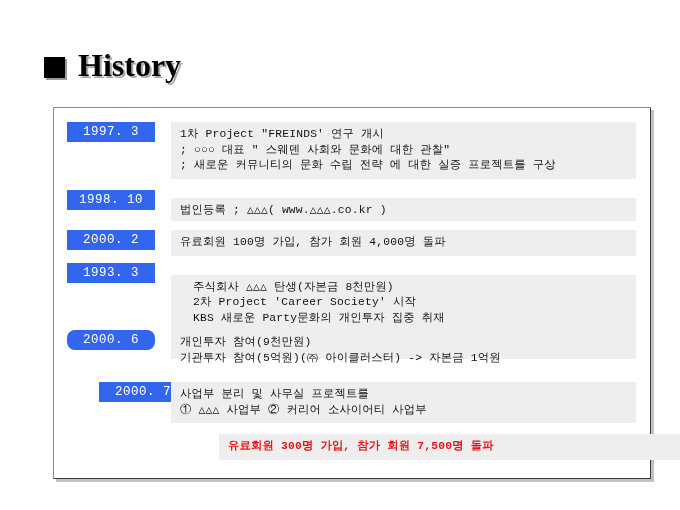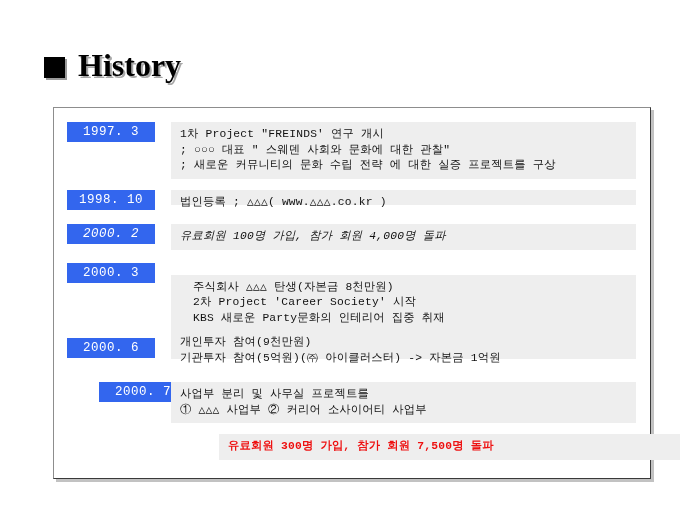--- a/index.html
+++ b/index.html
@@ -119,40 +119,40 @@
         <div class="row" style="top: 14px; height: 56.5px;">
           <div class="date-cell" style="top: 0px;">1997.  3</div>
           <div class="desc-cell" style="top: 0px; height: 56.5px;">
             <div class="desc-line">1차 Project "FREINDS' 연구 개시</div>
             <div class="desc-line">; ○○○ 대표 " 스웨덴 사회와 문화에 대한 관찰"</div>
             <div class="desc-line">; 새로운 커뮤니티의 문화 수립 전략 에 대한 실증 프로젝트를 구상</div>
           </div>
         </div>
         <div class="row" style="top: 81.5px; height: 25.5px;">
           <div class="date-cell" style="top: 0px;">1998. 10</div>
-          <div class="desc-cell" style="top: 0px; height: 15px;">
+          <div class="desc-cell" style="top: 8px; height: 23px;">
             <div class="desc-line">법인등록 ; △△△( www.△△△.co.kr )</div>
           </div>
         </div>
-        <div class="row" style="top: 116px; height: 23px; font-style: italic;">
+        <div class="row" style="top: 122px; height: 23px;">
           <div class="date-cell" style="top: 0px;">2000.  2</div>
           <div class="desc-cell" style="top: 0px; height: 25.5px;">
             <div class="desc-line">유료회원 100명 가입, 참가 회원 4,000명 돌파</div>
           </div>
         </div>
         <div class="row" style="top: 154.5px; height: 56.5px;">
-          <div class="date-cell" style="top: 0px;">2000.  3</div>
+          <div class="date-cell" style="top: 0px;">1993.  3</div>
           <div class="desc-cell indented" style="top: 12px; height: 56.5px;">
             <div class="desc-line">주식회사 △△△ 탄생(자본금 8천만원)</div>
             <div class="desc-line">2차 Project 'Career Society' 시작</div>
-            <div class="desc-line">KBS 새로운 Party문화의 인테리어 집중 취재</div>
+            <div class="desc-line">KBS 새로운 Party문화의 개인투자 집중 취재</div>
           </div>
         </div>
         <div class="row" style="top: 222px; height: 41px;">
-          <div class="date-cell" style="top: 8px;">2000.  6</div>
+          <div class="date-cell" style="top: 0px; border-radius: 8px;">2000.  6</div>
           <div class="desc-cell" style="top: 0px; height: 29px;">
             <div class="desc-line">개인투자 참여(9천만원)</div>
             <div class="desc-line">기관투자 참여(5억원)(㈜ 아이클러스터) -&gt; 자본금 1억원</div>
           </div>
         </div>
         <div class="row" style="top: 274px; height: 41px;">
           <div class="date-cell" style="top: 0px; margin-left: 32px;">2000.  7</div>
           <div class="desc-cell" style="top: 0px; height: 41px;">
             <div class="desc-line">사업부 분리 및 사무실 프로젝트를</div>
             <div class="desc-line">① △△△ 사업부 ② 커리어 소사이어티 사업부</div>

